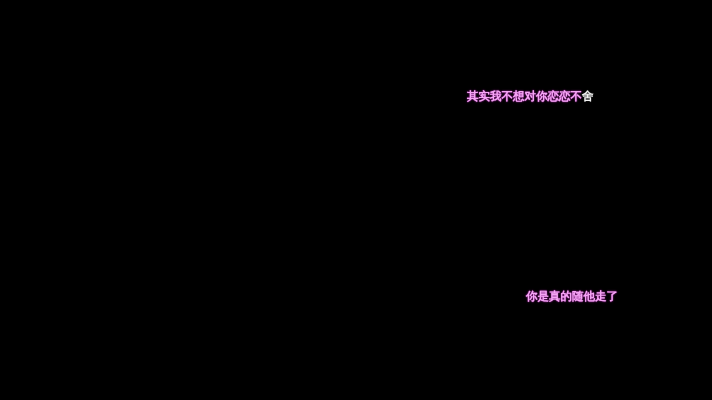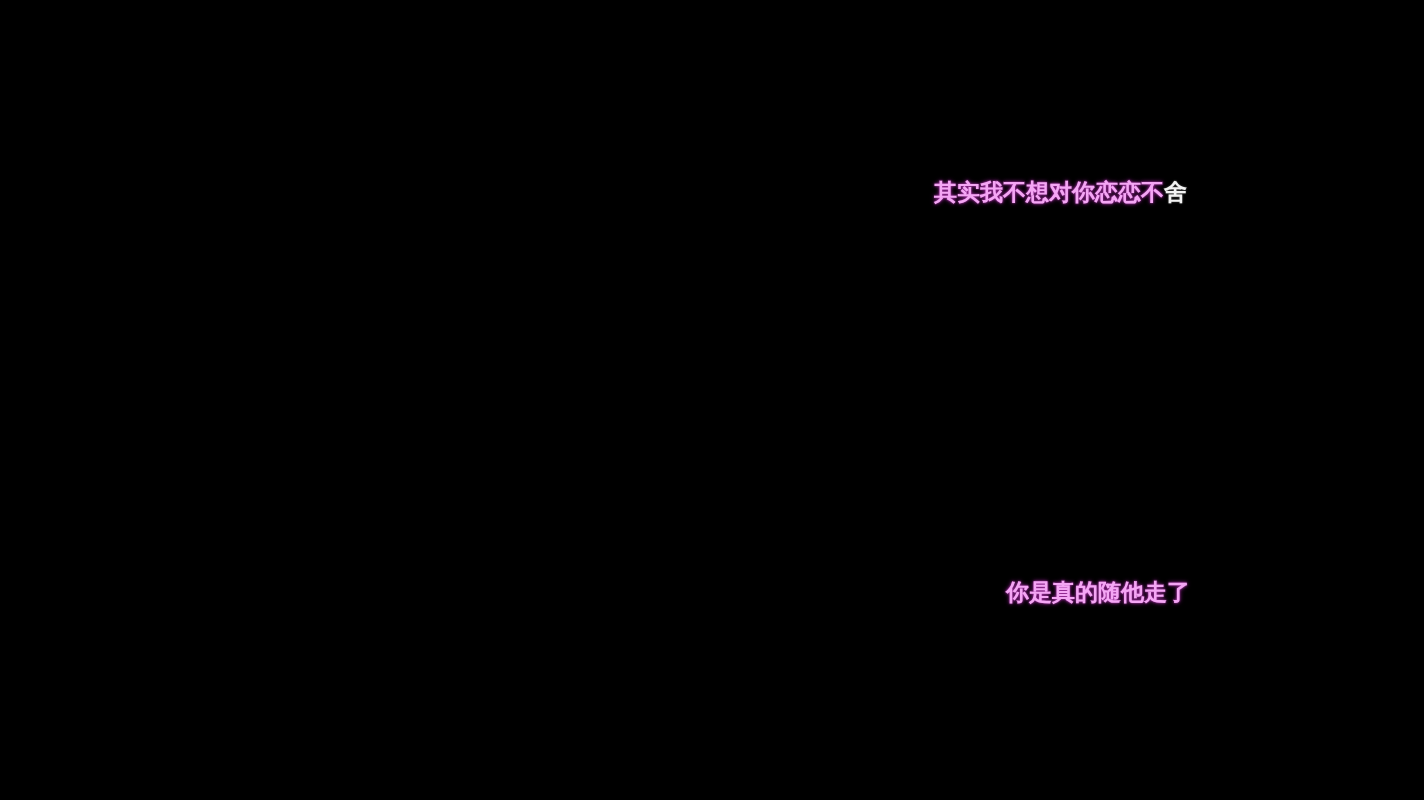--- a/index.html
+++ b/index.html
@@ -19,21 +19,21 @@
     .lyric-line {
       position: absolute;
       font-family: "DejaVu Sans", sans-serif;
       font-size: 11.5px;
       font-weight: bold;
       letter-spacing: 0px;
       white-space: nowrap;
       line-height: 14px;
     }
     .line-1 { left: 467px; top: 89px; }
-    .line-2 { left: 463px; top: 289px; padding-left: 40px; }
+    .line-2 { left: 486px; top: 289px; padding-left: 40px; }
     .sung {
       color: #f4a6f4;
       text-shadow: 0 0 1px #b040b0, 0 0 2px #a020a0;
     }
     .unsung {
       color: #f2f2f2;
       text-shadow: 0 0 1px #606060;
     }
   </style>
 </head>

